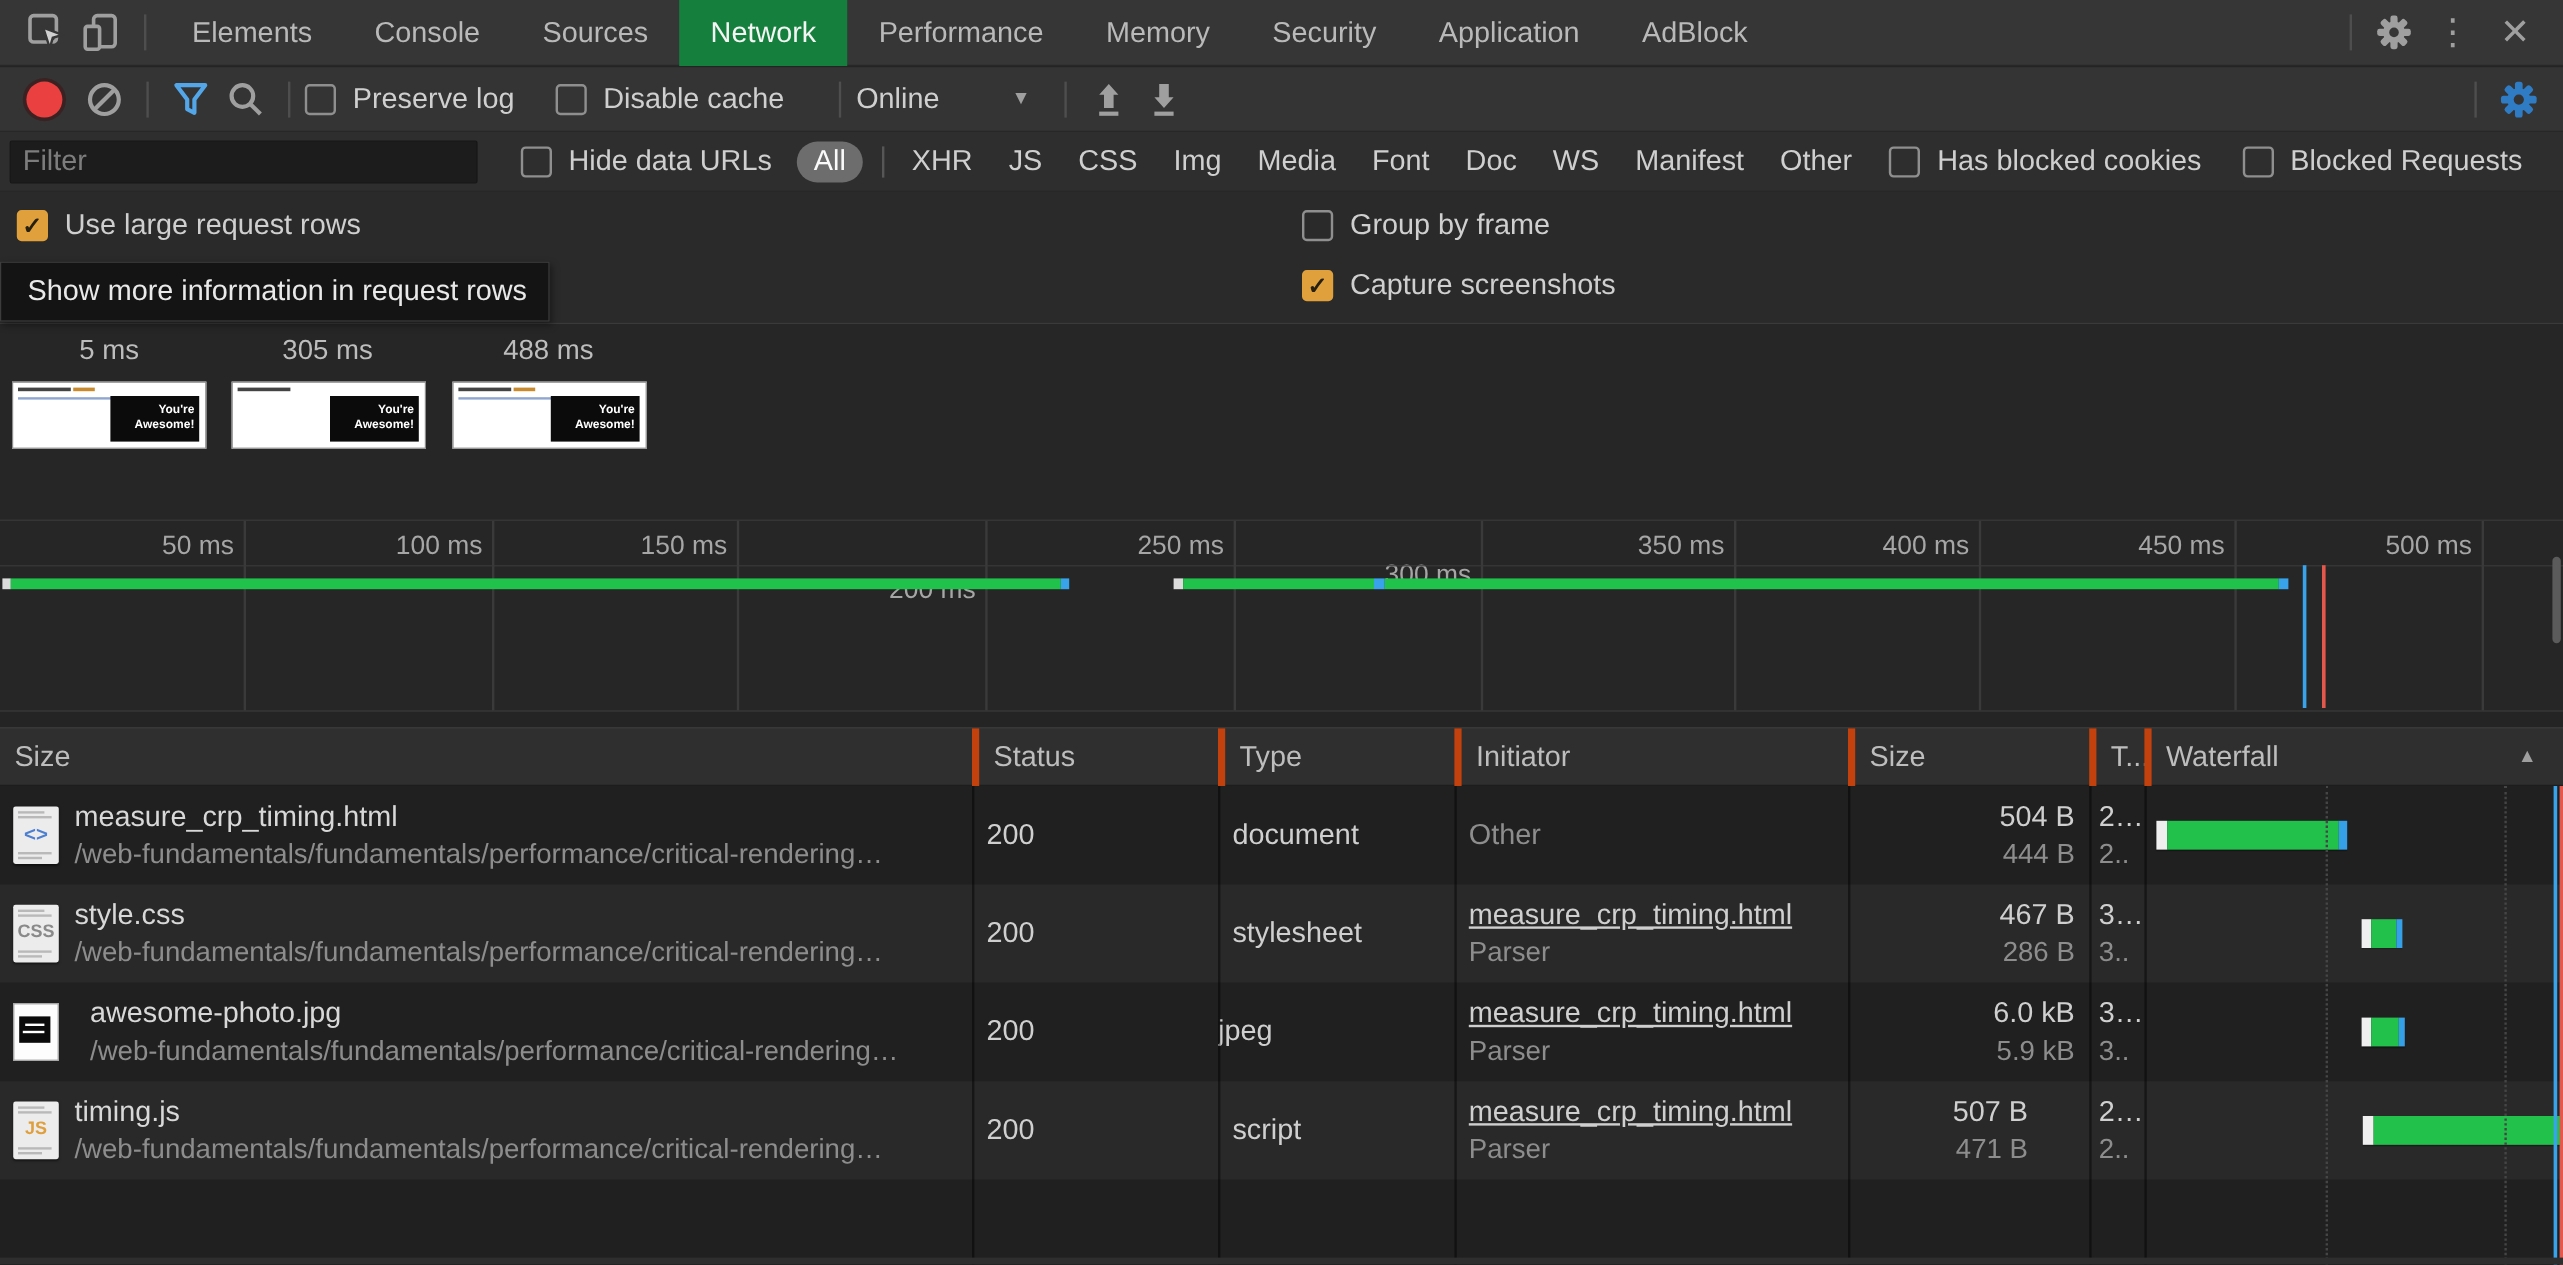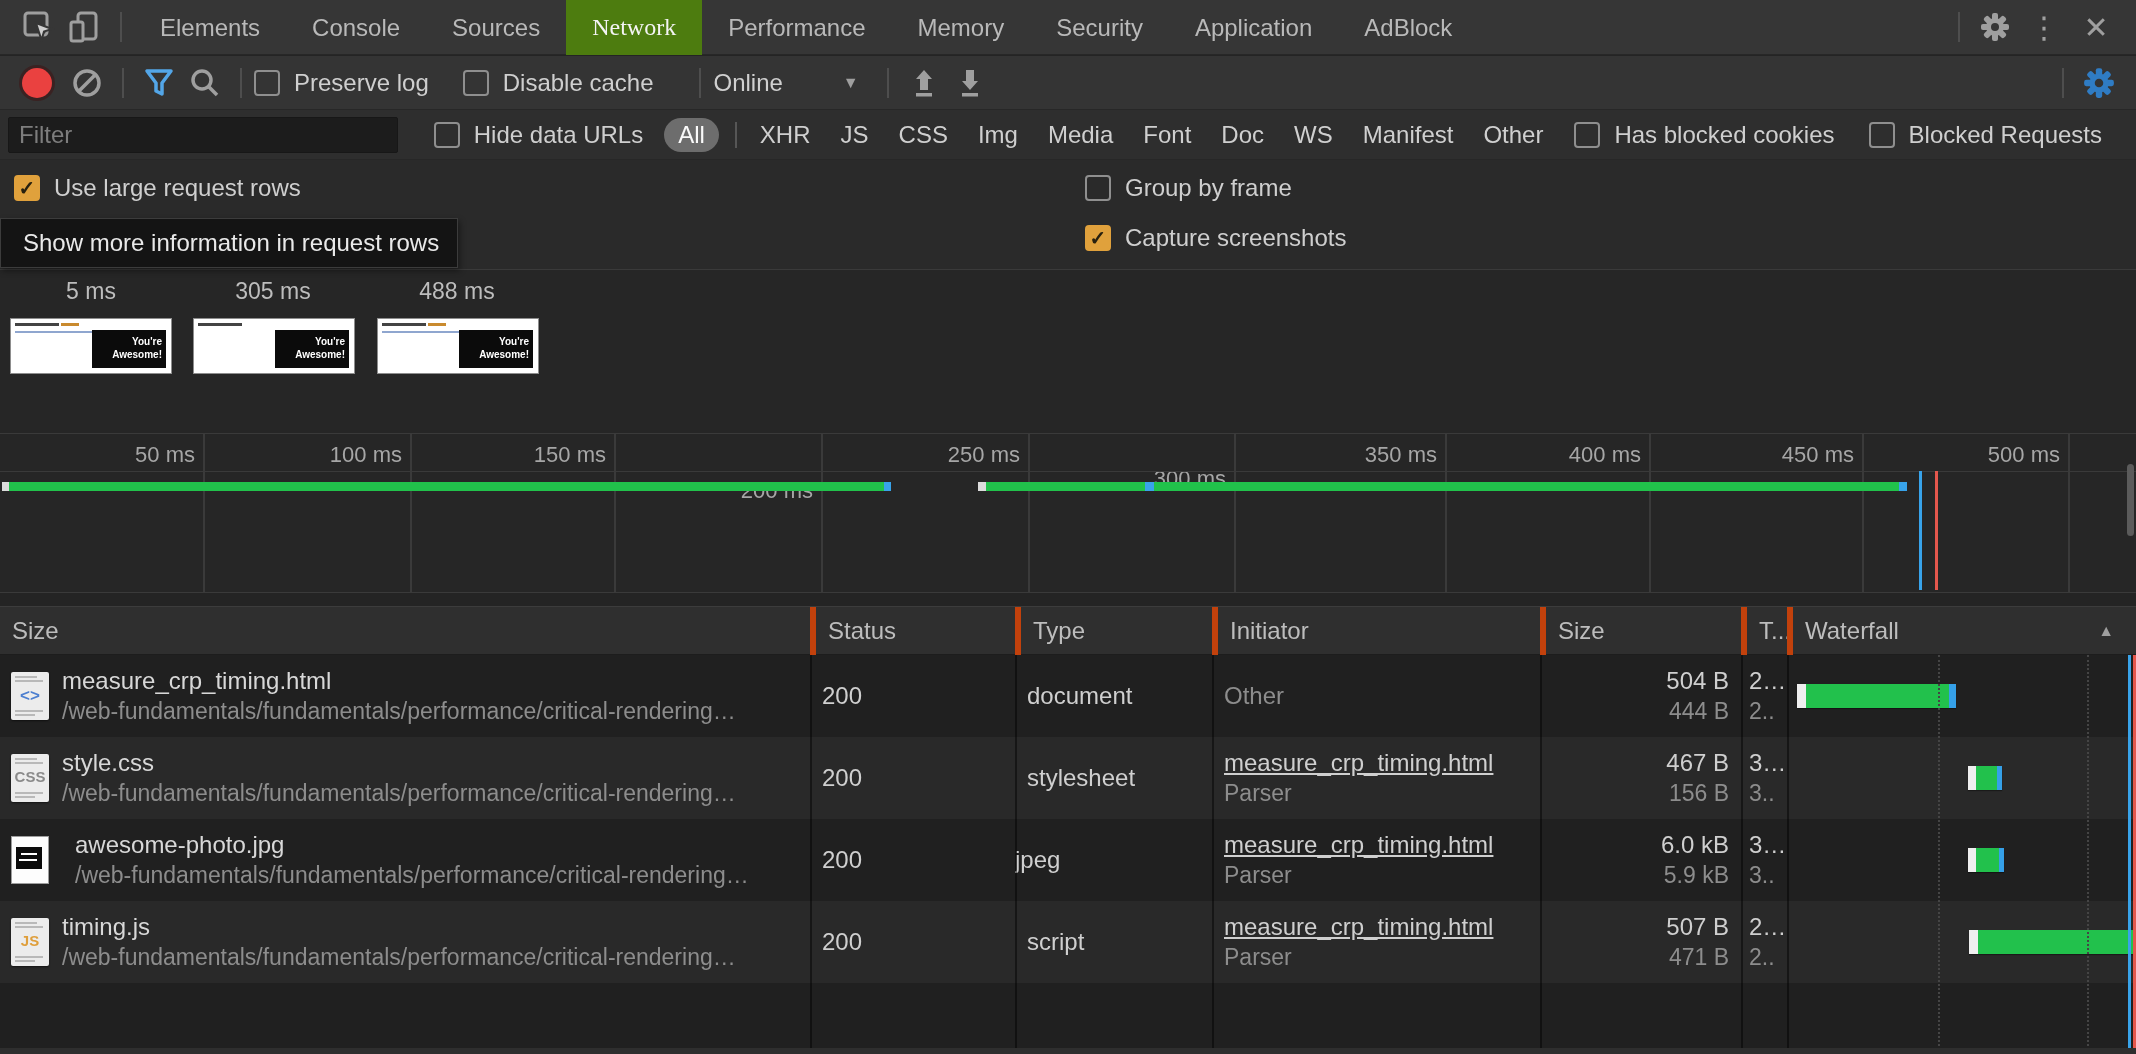--- a/index.html
+++ b/index.html
@@ -7,21 +7,21 @@
       font-family:"Liberation Sans",sans-serif;color:#cfcfcf;overflow:hidden;
       -webkit-font-smoothing:antialiased;}
   .dt *{box-sizing:border-box;}
 
   
   .tabbar{position:absolute;left:0;top:0;width:2136px;height:55px;background:#363636;
           border-bottom:1px solid #272727;display:flex;align-items:center;padding-left:16px;}
   .iconbtn{width:46px;height:44px;display:flex;align-items:center;justify-content:center;flex:0 0 auto;}
   .vsep{width:2px;height:30px;background:#4e4e4e;margin:0 12px;flex:0 0 auto;}
   .tab{padding:0 26px;height:55px;line-height:55px;font-size:24px;color:#b9b9b9;flex:0 0 auto;}
-  .tab.active{background:#4d7c0f;color:#f4f4f4;font-family:Liberation Serif, serif;}
+  .tab.active{background:#15803d;color:#f4f4f4;}
   .tabbar-right{margin-left:auto;display:flex;align-items:center;padding-right:14px;}
   .glyphbtn{font-size:30px;color:#9f9f9f;width:52px;text-align:center;}
 
   
   .nettb{position:absolute;left:0;top:56px;width:2136px;height:54px;background:#343434;
          border-bottom:1px solid #272727;display:flex;align-items:center;padding-left:16px;font-size:24px;}
   .recdot{width:30px;height:30px;border-radius:50%;background:#ea4140;box-shadow:0 0 0 3px #3a2222;margin:0 12px 0 6px;}
   .cb{display:flex;align-items:center;margin-right:34px;flex:0 0 auto;}
   .box{width:26px;height:26px;border:2px solid #8f8f8f;border-radius:4px;margin-right:14px;
        display:flex;align-items:center;justify-content:center;flex:0 0 auto;background:transparent;}
@@ -401,21 +401,21 @@
         </div>
       </div>
       <div class="cell mid" style="left:810px;width:205px;padding-left:12px;">200</div>
       <div class="cell mid" style="left:1015px;width:197px;padding-left:12px;">stylesheet</div>
       <div class="cell two" style="left:1212px;width:328px;padding-left:12px;">
         <span class="l1 link">measure_crp_timing.html</span>
         <span class="l2">Parser</span>
       </div>
       <div class="cell two" style="left:1540px;width:189px;text-align:right;">
         <span class="l1">467 B</span>
-        <span class="l2">156 B</span>
+        <span class="l2">286 B</span>
       </div>
       <div class="cell two" style="left:1741px;width:46px;padding-left:8px;">
         <span class="l1">3…</span>
         <span class="l2">3..</span>
       </div>
       <div class="wfbar" style="left:1968px;">
         <div class="wcap" style="width:8px;"></div>
           <div class="wgreen" style="width:21px;"></div>
           <div class="wblue" style="width:5px;"></div>
       </div>
@@ -467,21 +467,21 @@
           <span class="l1">timing.js</span>
           <span class="l2">/web-fundamentals/fundamentals/performance/critical-rendering…</span>
         </div>
       </div>
       <div class="cell mid" style="left:810px;width:205px;padding-left:12px;">200</div>
       <div class="cell mid" style="left:1015px;width:197px;padding-left:12px;">script</div>
       <div class="cell two" style="left:1212px;width:328px;padding-left:12px;">
         <span class="l1 link">measure_crp_timing.html</span>
         <span class="l2">Parser</span>
       </div>
-      <div class="cell two" style="left:1540px;width:189px;text-align:right;">
+      <div class="cell two" style="left:1501px;width:189px;text-align:right;">
         <span class="l1">507 B</span>
         <span class="l2">471 B</span>
       </div>
       <div class="cell two" style="left:1741px;width:46px;padding-left:8px;">
         <span class="l1">2…</span>
         <span class="l2">2..</span>
       </div>
       <div class="wfbar" style="left:1969px;">
         <div class="wcap" style="width:9px;"></div>
           <div class="wgreen" style="width:160px;"></div>

